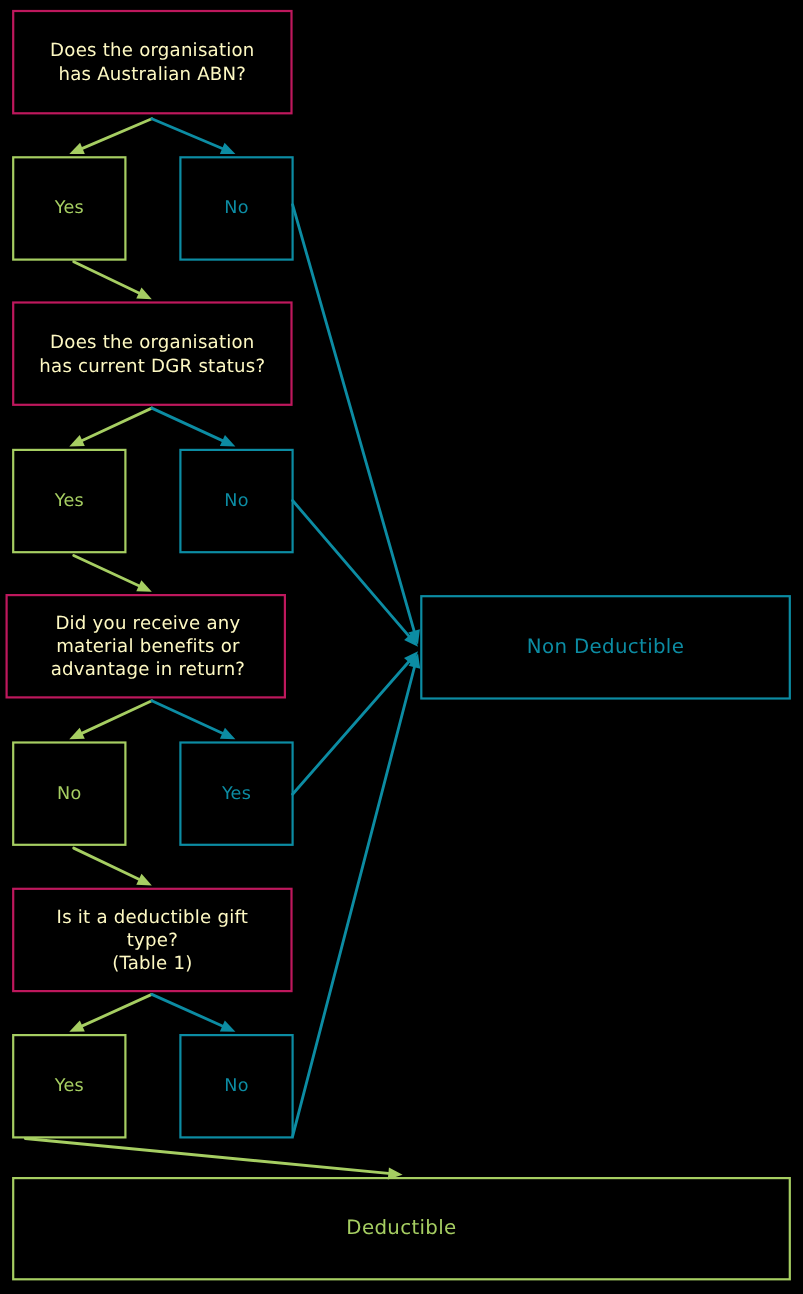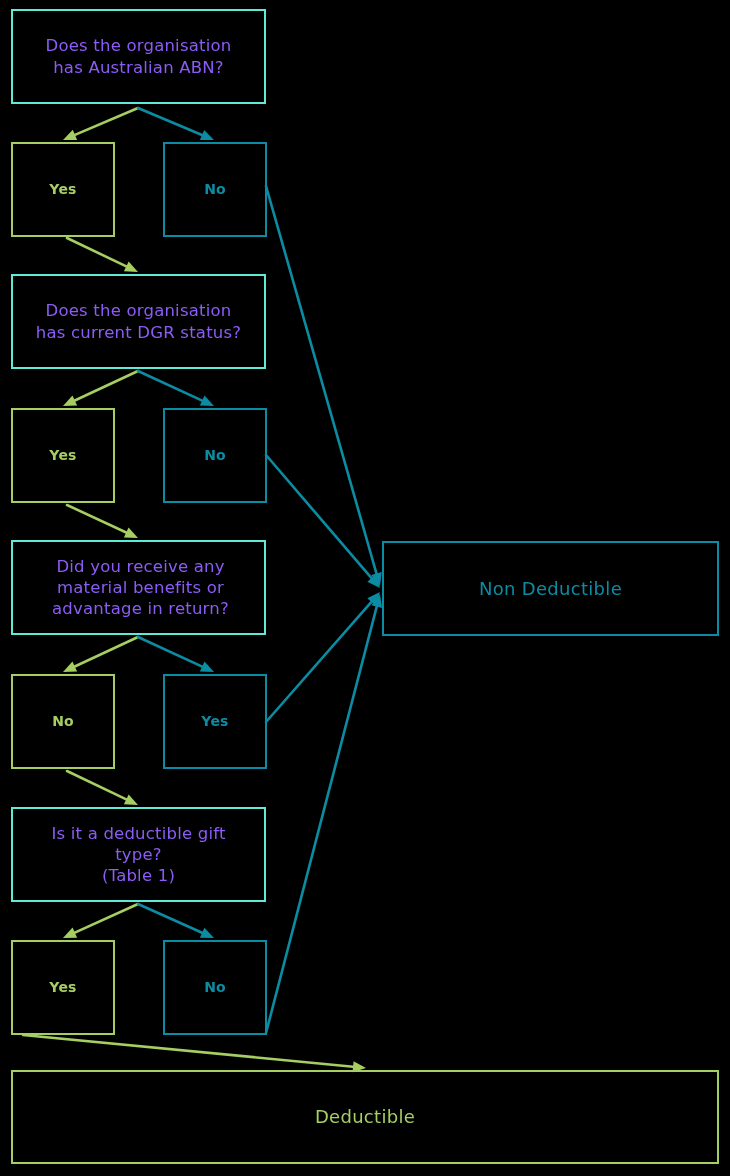--- a/index.html
+++ b/index.html
@@ -30,40 +30,39 @@
     position: absolute;
     box-sizing: border-box;
     display: flex;
     align-items: center;
     justify-content: center;
     text-align: center;
     line-height: 1.28;
     white-space: pre-line;
   }
   .node-question {
-    border: 2px solid #5eead4;
-    color: #8b5cf6;
+    border: 2px solid #be185d;
+    color: #fef9c3;
     font-size: 16.5px;
     letter-spacing: 0.2px;
     padding: 2px 6px;
   }
   .node-yes-green,
   .node-terminal-green {
     border: 2px solid #a6ce62;
     color: #a6ce62;
   }
   .node-no-teal,
   .node-terminal-teal {
     border: 2px solid #0c8ca3;
     color: #0c8ca3;
   }
   .node-option {
-    font-size: 14px;
+    font-size: 16px;
     letter-spacing: 0.2px;
-    font-weight: bold;
   }
   .node-terminal-teal,
   .node-terminal-green {
     font-size: 18px;
     letter-spacing: 0.3px;
   }
 </style>
 </head>
 <body>
 
@@ -143,21 +142,21 @@
 
   <div class="node node-option node-no-teal" style="left: 163px; top: 142px; width: 104px; height: 95px;"><span>No</span></div>
 
   <div class="node node-question" style="left: 11px; top: 274px; width: 255px; height: 95px;"><span>Does the organisation
 has current DGR status?</span></div>
 
   <div class="node node-option node-yes-green" style="left: 11px; top: 408px; width: 104px; height: 95px;"><span>Yes</span></div>
 
   <div class="node node-option node-no-teal" style="left: 163px; top: 408px; width: 104px; height: 95px;"><span>No</span></div>
 
-  <div class="node node-question" style="left: 11px; top: 540px; width: 255px; height: 95px; padding-left: 10px;"><span>Did you receive any
+  <div class="node node-question" style="left: 5px; top: 540px; width: 255px; height: 95px; padding-left: 10px;"><span>Did you receive any
 material benefits or
 advantage in return?</span></div>
 
   <div class="node node-option node-yes-green" style="left: 11px; top: 674px; width: 104px; height: 95px;"><span>No</span></div>
 
   <div class="node node-option node-no-teal" style="left: 163px; top: 674px; width: 104px; height: 95px;"><span>Yes</span></div>
 
   <div class="node node-question" style="left: 11px; top: 807px; width: 255px; height: 95px; text-align: center;"><span>Is it a deductible gift
 type?
 (Table 1)</span></div>

